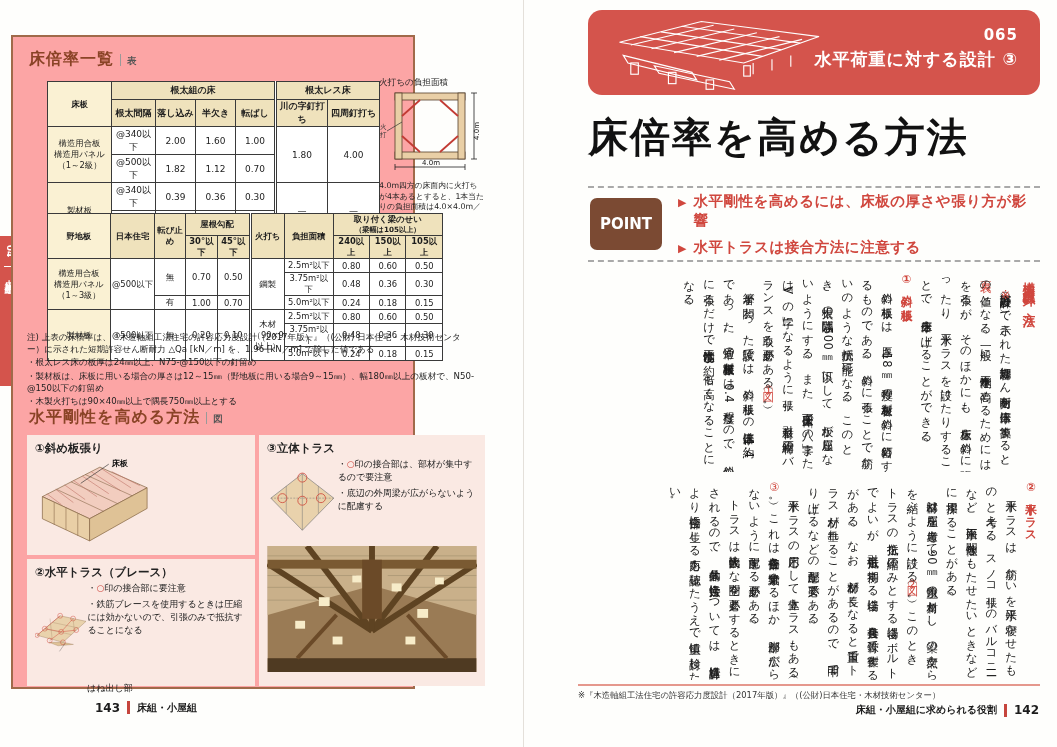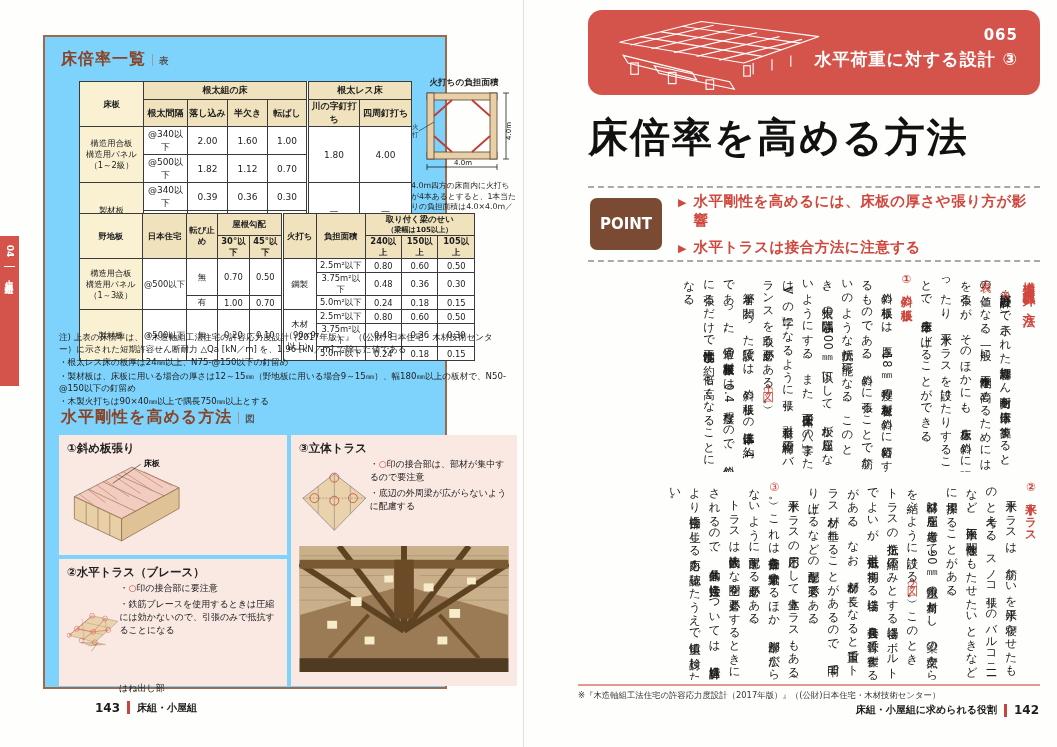--- a/index.html
+++ b/index.html
@@ -1,22 +1,22 @@
 <!DOCTYPE html>
 <html><head>
 <meta charset="utf-8">
 <style>
   * { margin:0; padding:0; box-sizing:border-box; }
   html,body { width:1057px; height:747px; }
   body { position:relative; background:#FEFEFC; color:#1c1c1c;
          font-family:"DejaVu Sans","Liberation Sans",sans-serif; overflow:hidden; }
 
   
-  .lp-frame { position:absolute; left:43px; top:35px; width:404px; height:654px;
-              border:2px solid #A06A4A; background:#7dd3fc; }
+  .lp-frame { position:absolute; left:11px; top:35px; width:404px; height:654px;
+              border:2px solid #A06A4A; background:#fca5a5; }
   .side-tab { position:absolute; left:0; top:236px; width:19px; height:150px;
               background:#D4544C; color:#fff; }
   .side-tab .num { position:absolute; top:10px; left:0; width:100%; text-align:center;
               font-size:9px; font-weight:bold; transform:rotate(90deg); }
   .side-tab .rule { position:absolute; top:30px; left:4px; width:11px; height:1px; background:#fff; }
   .side-tab .lbl { position:absolute; top:38px; left:50%; transform:translateX(-50%);
               writing-mode:vertical-rl; font-size:8.5px; font-weight:bold; letter-spacing:1px; }
 
   .sec-title { position:absolute; left:16px; display:flex; align-items:baseline; }
   .sec-title .main { font-size:16px; font-weight:bold; color:#8A4326; letter-spacing:1px; }
@@ -32,21 +32,21 @@
   .dsep { border-left:3px double #3a3a3a !important; }
   table.t1 { left:34px; top:44px; width:332px; font-size:9px; }
   table.t1 tr.h { height:18px; } table.t1 tr.b { height:28px; }
   table.t1 .name { font-size:8.4px; }
   table.t2 { left:34px; top:176px; width:396px; font-size:8.4px; }
   table.t2 tr.h1 { height:18px; } table.t2 tr.h2 { height:15px; } table.t2 tr.b { height:14px; }
   table.t2 .name { font-size:8.2px; }
   .small-sub { font-size:7.2px; display:block; }
 
   .hiuchi { position:absolute; left:366px; top:40px; width:106px; }
-  .hiuchi .ttl { font-size:8.6px; font-weight:bold; text-align:center; }
+  .hiuchi .ttl { font-size:8.6px; font-weight:normal; }
   .hiuchi .note { font-size:7.8px; line-height:1.35; margin-top:2px; color:#222; }
 
   .notes { position:absolute; left:14px; top:294px; width:448px; font-size:8.6px;
            line-height:1.42; color:#222; }
   .notes div { margin-bottom:1px; }
 
   .panel { position:absolute; background:#FAE9E3; padding:6px 8px; }
   .panel .pttl { font-size:11.5px; font-weight:bold; color:#222; margin-bottom:2px; }
   .panel .brow { display:flex; }
   .panel ul { list-style:none; font-size:9px; line-height:1.45; color:#222; }

